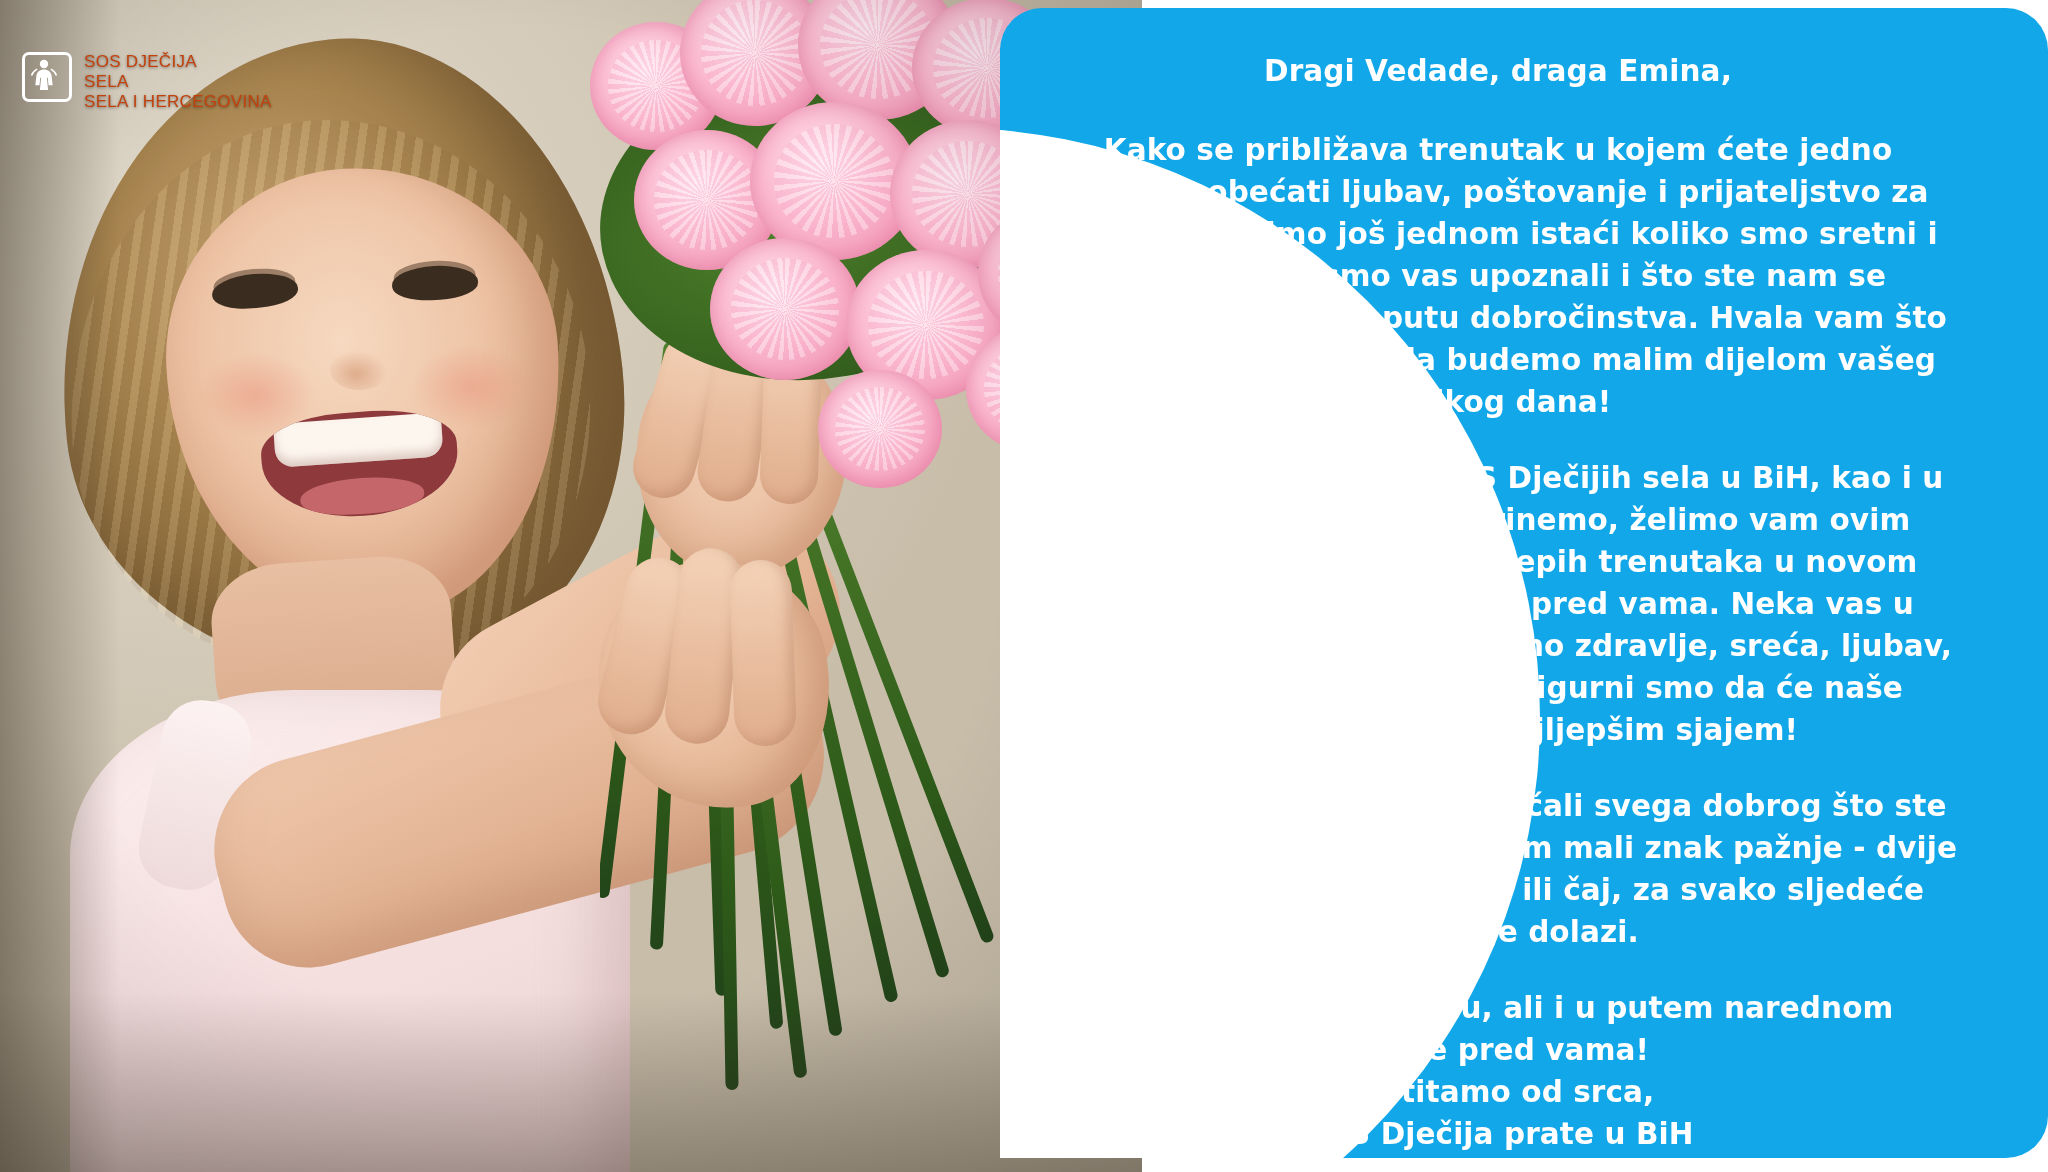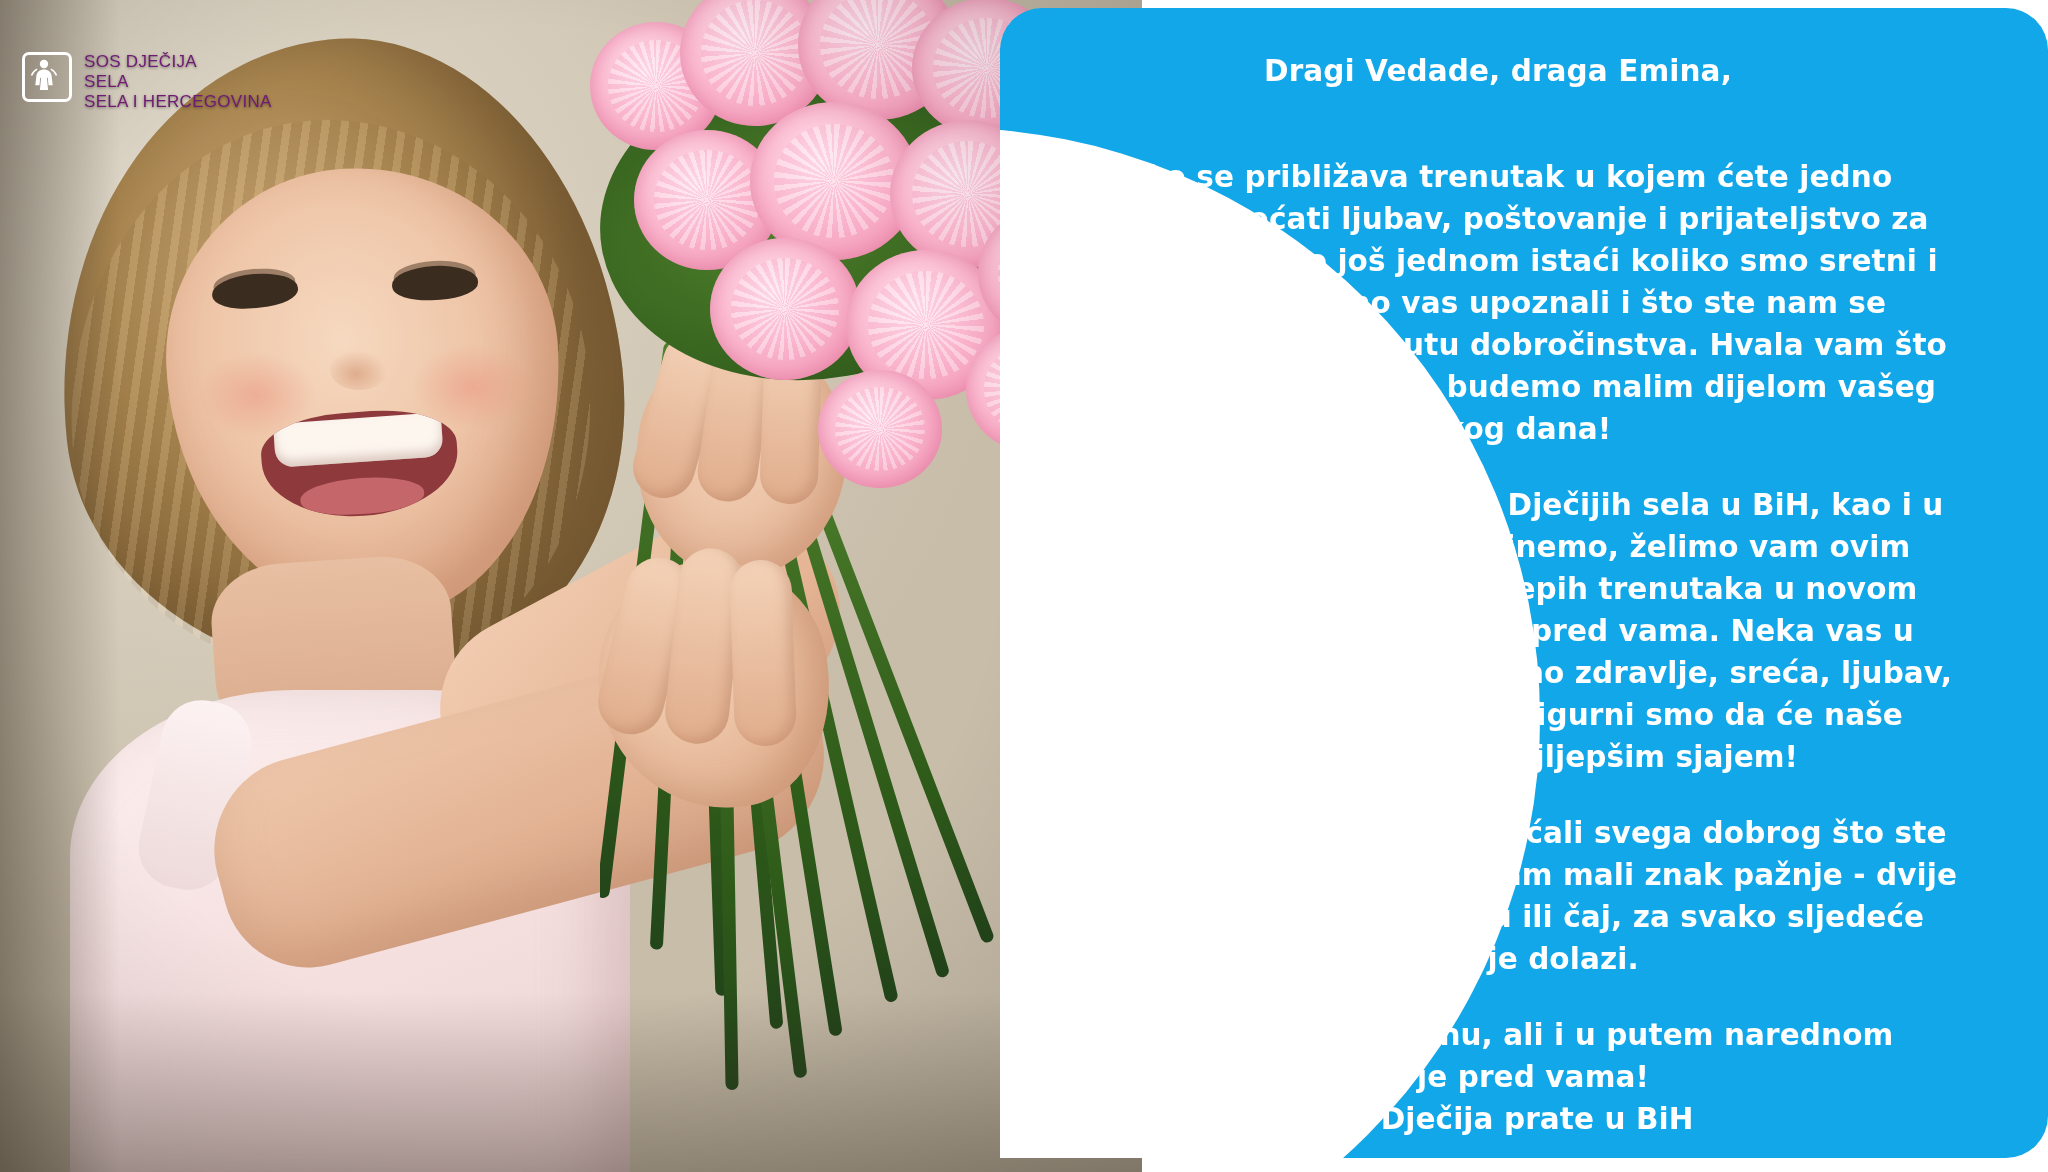--- a/index.html
+++ b/index.html
@@ -264,21 +264,21 @@
     z-index: 6;
   }
   .logo-mark {
     width: 44px; height: 44px;
     border: 3px solid #ffffff;
     border-radius: 7px;
     position: relative;
     flex: none;
   }
   .logo-text {
-    color: #701a75;
+    color: #c2410c;
     font-size: 17px;
     line-height: 20px;
     letter-spacing: .3px;
     text-shadow: 0 1px 3px rgba(0,0,0,0.45);
   }
   .logo-text div { white-space: nowrap; }
 
   
   .blue-panel {
     position: absolute;
@@ -320,21 +320,21 @@
     color: #ffffff;
     font-family: "DejaVu Sans", "Liberation Sans", sans-serif;
     font-weight: bold;
     font-size: 29.5px;
     line-height: 42px;
     letter-spacing: .1px;
     z-index: 3;
   }
   .letter .para { margin: 0 0 34px 0; }
   .letter .para.tight { margin-bottom: 0; }
-  .letter .greeting { margin-bottom: 64px; }
+  .letter .greeting { margin-bottom: 37px; }
   .letter .line { display: block; }
 </style>
 </head>
 <body>
 
 <div class="card">
 
   <div class="photo-panel">
     <div class="photo-bg"></div>
 
@@ -426,18 +426,19 @@
     <div class="blue-cut-2"></div>
 
     <div class="letter">
       <p class="para greeting">Dragi Vedade, draga Emina,</p>
       <p class="para">Kako se približava trenutak u kojem ćete jedno drugom obećati ljubav, poštovanje i prijateljstvo za zauvijek, želimo još jednom istaći koliko smo sretni i zahvalni što smo vas upoznali i što ste nam se pridružili na našem putu dobročinstva. Hvala vam što ste izabrali baš nas da budemo malim dijelom vašeg velikog dana!</p>
       <p class="para">U ime svih uposlenika SOS Dječijih sela u BiH, kao i u ime mališana o kojima brinemo, želimo vam ovim putem poželjeti pregršt lijepih trenutaka u novom životnom poglavlju koje je pred vama. Neka vas u zajedničkom životu prate samo zdravlje, sreća, ljubav, radost i ispunjenje želja. Sigurni smo da će naše prijateljstvo sjati najljepšim sjajem!</p>
       <p class="para">Kako biste se redovno prisjećali svega dobrog što ste učinili za nas, poklanjamo vam mali znak pažnje - dvije šolje za prvu jutarnju kafu ili čaj, za svako sljedeće jutro koje dolazi.</p>
       <p class="para tight">
         <span class="line">Uživajte u vašem danu, ali i u putem narednom</span>
         <span class="line">koji je pred vama!</span>
+        <span class="line">Čestitamo od srca,</span>
         <span class="line">SOS Dječija prate u BiH</span>
       </p>
     </div>
   </div>
 
 </div>
 
 </body></html>

